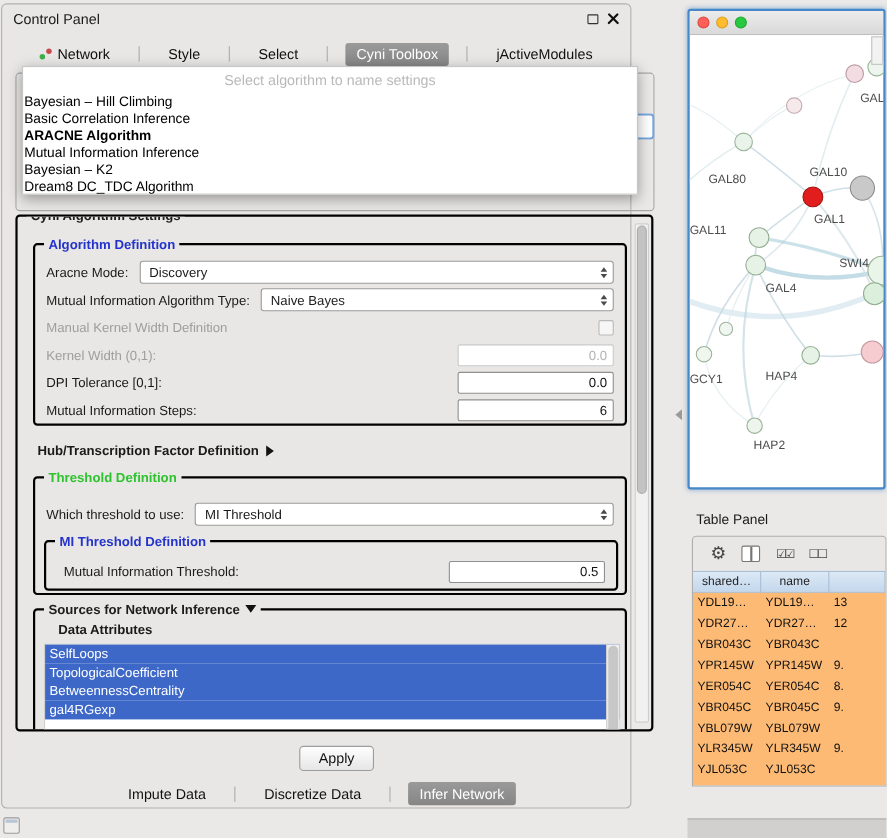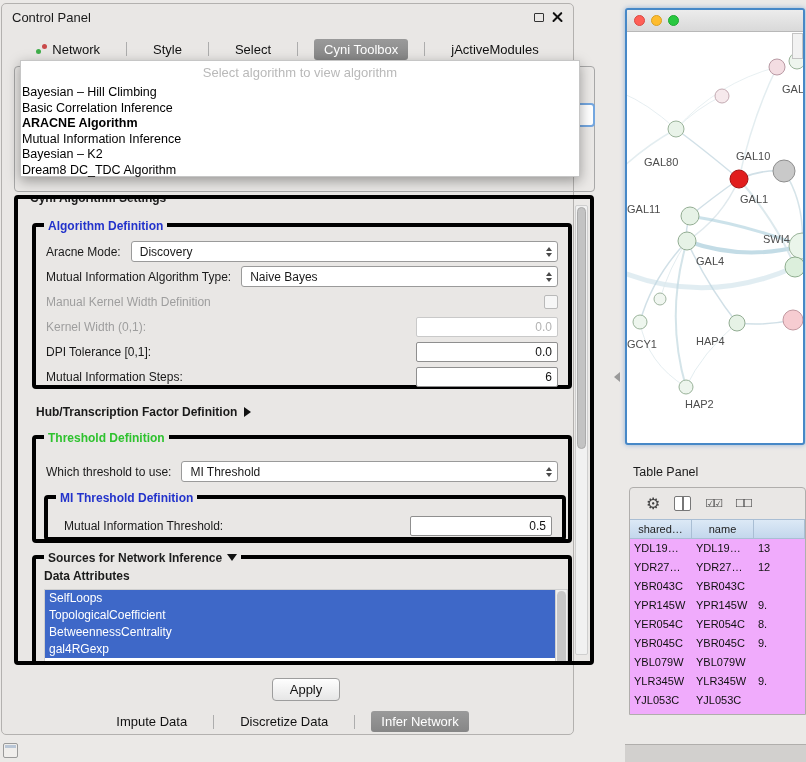--- a/index.html
+++ b/index.html
@@ -30,21 +30,21 @@
 .gbox-fragment{position:absolute;left:12px;top:62px;width:581px;height:126px;border:1px solid #a8a8a8;border-radius:4px;z-index:1}
 .combo-fragment{position:absolute;left:575px;top:99px;width:18px;height:24px;background:#fff;border:2px solid #74a7e0;border-left:none;border-radius:0 4px 4px 0;z-index:2;cursor:pointer}
 
 
 .dd-overlay{position:absolute;left:18px;top:56px;width:560px;height:117px;background:#fff;border:1px solid #c6c6c6;box-shadow:0 4px 12px rgba(0,0,0,.35);z-index:20}
 .dd-ph{height:24px;line-height:24px;text-align:center;color:#b9b9b9;font-size:13px}
 .dd-item{font-size:12.5px;line-height:15.5px;padding-left:1px;color:#000;cursor:pointer}
 .dd-item.bold{font-weight:bold}
 
 
-.gbox{position:absolute;border:4px solid #000000;border-radius:4px}
+.gbox{position:absolute;border:2px solid #000000;border-radius:4px}
 .gbox>.legend{position:absolute;top:-8px;left:8px;background:#e9e7e5;padding:0 4px;font-size:12px;font-weight:bold;white-space:nowrap}
 .t-blue{color:#2333cb}
 .t-green{color:#2ec22e}
 .t-black{color:#1d1d1d}
 
 .settings{left:12px;top:191px;width:580px;height:470px;overflow:hidden}
 .settings-scroll{position:absolute;right:2px;top:6px;bottom:6px;width:13px;background:#f1f1f1;border:1px solid #cfcfcf;border-radius:2px}
 .settings-scroll .thumb{position:absolute;left:1px;right:1px;top:1px;height:54%;background:#c3c3c3;border:1px solid #ababab;border-radius:6px}
 
 .algdef{left:14px;top:24px;width:540px;height:166px;padding-top:12px}
@@ -64,21 +64,21 @@
 .hub-row{position:absolute;left:18px;top:206px;display:flex;align-items:center;gap:7px;font-size:12px;font-weight:bold;cursor:pointer}
 .caret-right{width:0;height:0;border-top:5px solid transparent;border-bottom:5px solid transparent;border-left:7px solid #111}
 .caret-down{width:0;height:0;border-left:5px solid transparent;border-right:5px solid transparent;border-top:7px solid #111;display:inline-block;margin-left:5px;vertical-align:1px}
 
 .threshold{left:14px;top:236px;width:540px;height:108px;padding-top:20px}
 .threshold .frow label{}
 .migroup{left:8px;top:56px;width:522px;height:46px;padding-top:14px}
 .migroup .frow label{margin-left:6px}
 
 .sources{left:14px;top:356px;width:540px;height:150px}
-.attr-label{position:absolute;left:8px;top:10px;font-weight:bold;font-size:12px}
+.attr-label{position:absolute;left:21px;top:10px;font-weight:bold;font-size:12px}
 .attr-list{position:absolute;left:8px;top:30px;width:524px;bottom:-20px;background:#fff;border:1px solid #cfcfcf}
 .attr-item{height:17px;line-height:17px;background:#3e68c8;color:#fff;font-size:12px;padding-left:4px;cursor:pointer}
 .attr-scroll{position:absolute;right:0;top:0;bottom:0;width:12px;background:#efefef;border-left:1px solid #d0d0d0}
 .attr-scroll .thumb{position:absolute;left:1px;right:1px;top:1px;height:85%;background:#c7c7c7;border-radius:5px}
 
 .apply-btn{position:absolute;left:270px;top:674px;width:68px;height:23px;background:linear-gradient(#fefefe,#e6e6e6);border:1px solid #9d9d9d;border-radius:4px;font-size:13px;font-family:inherit;cursor:pointer;color:#111}
 
 .splitter-handle{position:absolute;left:614px;top:372px;width:0;height:0;border-top:5px solid transparent;border-bottom:5px solid transparent;border-right:6px solid #9a9a9a}
 
 
@@ -97,21 +97,21 @@
 .table-window{position:absolute;left:629px;top:487px;width:177px;height:228px;background:#e9e7e5;border:1px solid #b0aeac;border-radius:4px 4px 0 0;overflow:hidden}
 .tbl-toolbar{position:absolute;left:0;top:0;right:0;height:31px;display:flex;align-items:center;gap:14px;padding-left:16px}
 .gear-ic{font-size:16px;color:#444;cursor:pointer;line-height:1}
 .col-ic{width:17px;height:15px;background:#fff;border:1.5px solid #777;border-radius:2px;position:relative;cursor:pointer}
 .col-ic::before{content:"";position:absolute;left:7px;top:0;bottom:0;width:1.5px;background:#777}
 .chk-ic{font-size:11px;letter-spacing:-2px;color:#444;cursor:pointer}
 .tbl-header{position:absolute;left:0;top:31px;right:0;height:20px;display:flex;background:linear-gradient(#dce9f6,#c3d7ec);border-top:1px solid #a9bed4;border-bottom:1px solid #a9bed4}
 .th{height:20px;line-height:19px;font-size:11px;text-align:center;color:#222;border-right:1px solid #a9bed4;overflow:hidden;white-space:nowrap}
 .th:nth-child(1),.th:nth-child(2){width:62px}
 .th:nth-child(3){flex:1}
-.tbl-body{position:absolute;left:0;top:51px;right:0;bottom:0;background:#f0abfc}
+.tbl-body{position:absolute;left:0;top:51px;right:0;bottom:0;background:#fdba74}
 .tr{display:flex;height:19px;cursor:default}
 .td{height:19px;line-height:19px;font-size:11px;padding-left:4px;overflow:hidden;white-space:nowrap;color:#111}
 .td:nth-child(1),.td:nth-child(2){width:62px}
 .td:nth-child(3){flex:1}
 
 
 .dock-icon{position:absolute;left:3px;top:743px;width:15px;height:15px;border:1px solid #9a9a9a;border-radius:2px;background:#f0eeec;cursor:pointer}
 .dock-icon::before{content:"";position:absolute;left:1px;right:1px;top:1px;height:3px;background:#b9c6d6}
 .bottom-strip{position:absolute;left:625px;top:744px;width:181px;height:18px;background:#d2d0ce;border-top:1px solid #b0aeac}
 </style>
@@ -137,21 +137,21 @@
       <span class="tab-sep"></span>
       <span class="tab active">Cyni Toolbox</span>
       <span class="tab-sep"></span>
       <span class="tab">jActiveModules</span>
     </div>
 
   <div class="gbox-fragment"></div>
   <div class="combo-fragment"></div>
 
   <div class="dd-overlay">
-    <div class="dd-ph">Select algorithm to view algorithm</div>
+    <div class="dd-ph">Select algorithm to name settings</div>
     <div>
         <div class="dd-item">Bayesian – Hill Climbing</div>
         <div class="dd-item">Basic Correlation Inference</div>
         <div class="dd-item bold">ARACNE Algorithm</div>
         <div class="dd-item">Mutual Information Inference</div>
         <div class="dd-item">Bayesian – K2</div>
         <div class="dd-item">Dream8 DC_TDC Algorithm</div>
       </div>
   </div>
 

